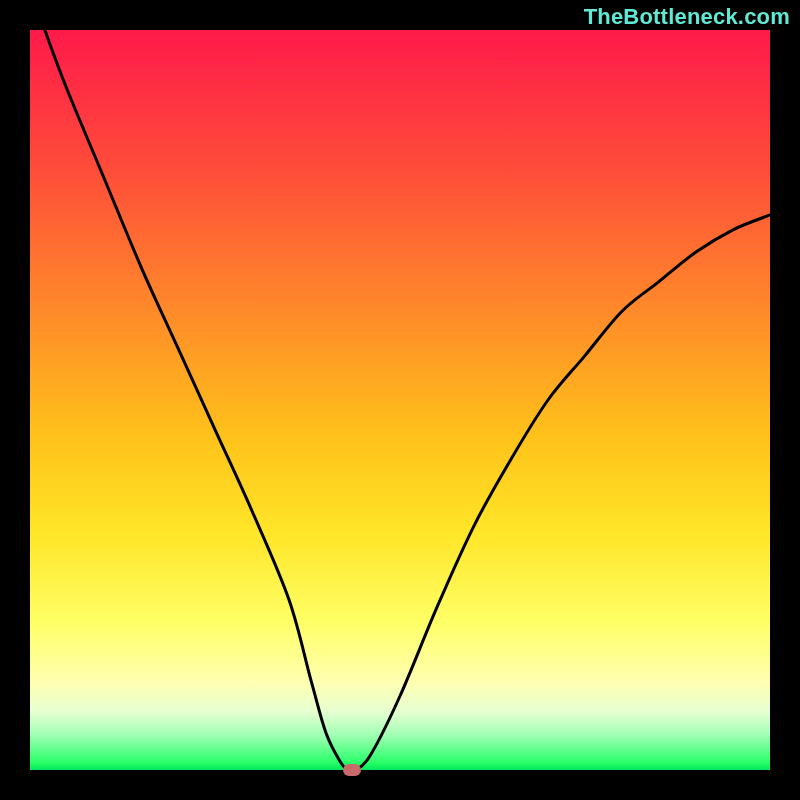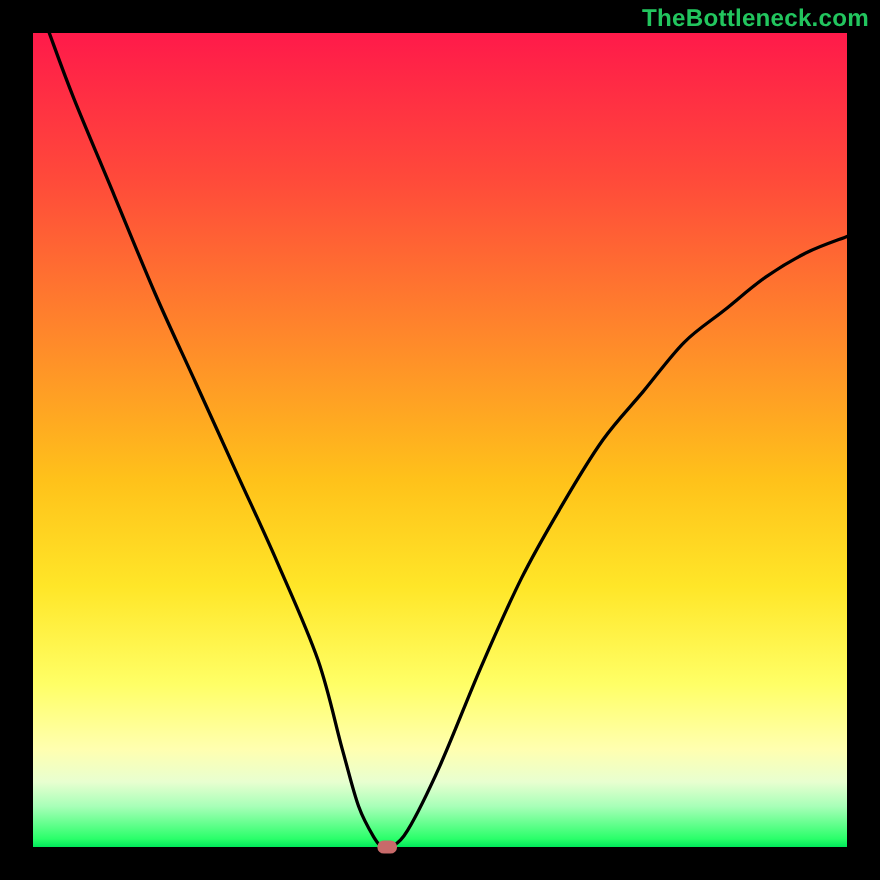--- a/index.html
+++ b/index.html
@@ -38,21 +38,21 @@
       #00e85a 100%
     );
   }
   .watermark {
     position: absolute;
     top: 4px;
     right: 10px;
     font-family: Arial, Helvetica, sans-serif;
     font-size: 22px;
     font-weight: 600;
-    color: #22c55e;
+    color: #5eead4;
     letter-spacing: 0.2px;
   }
   svg.curve {
     position: absolute;
     left: 0;
     top: 0;
     width: 740px;
     height: 740px;
   }
   .marker {

